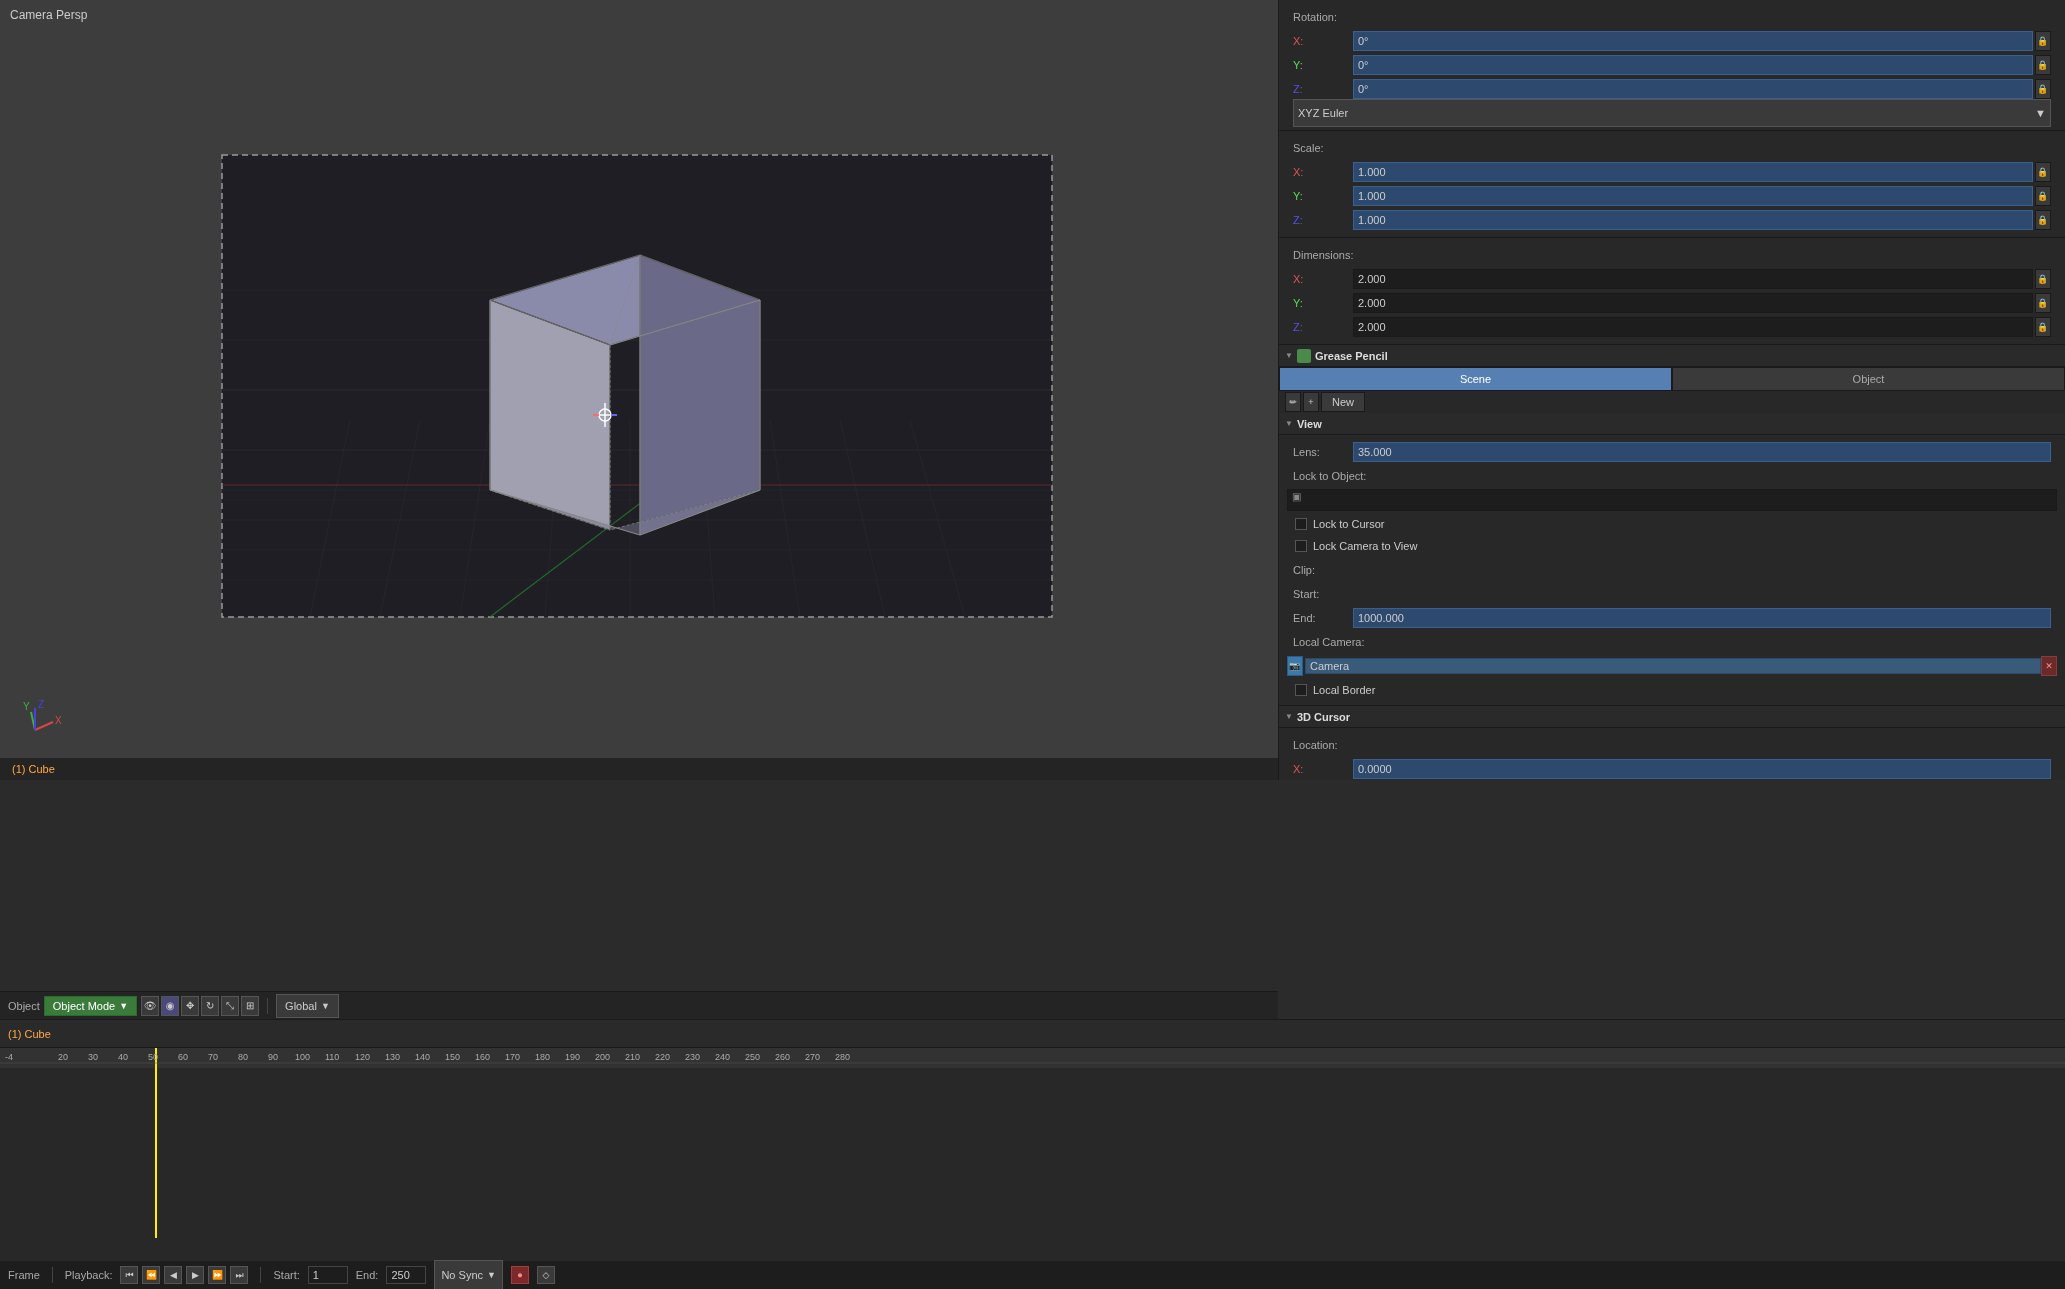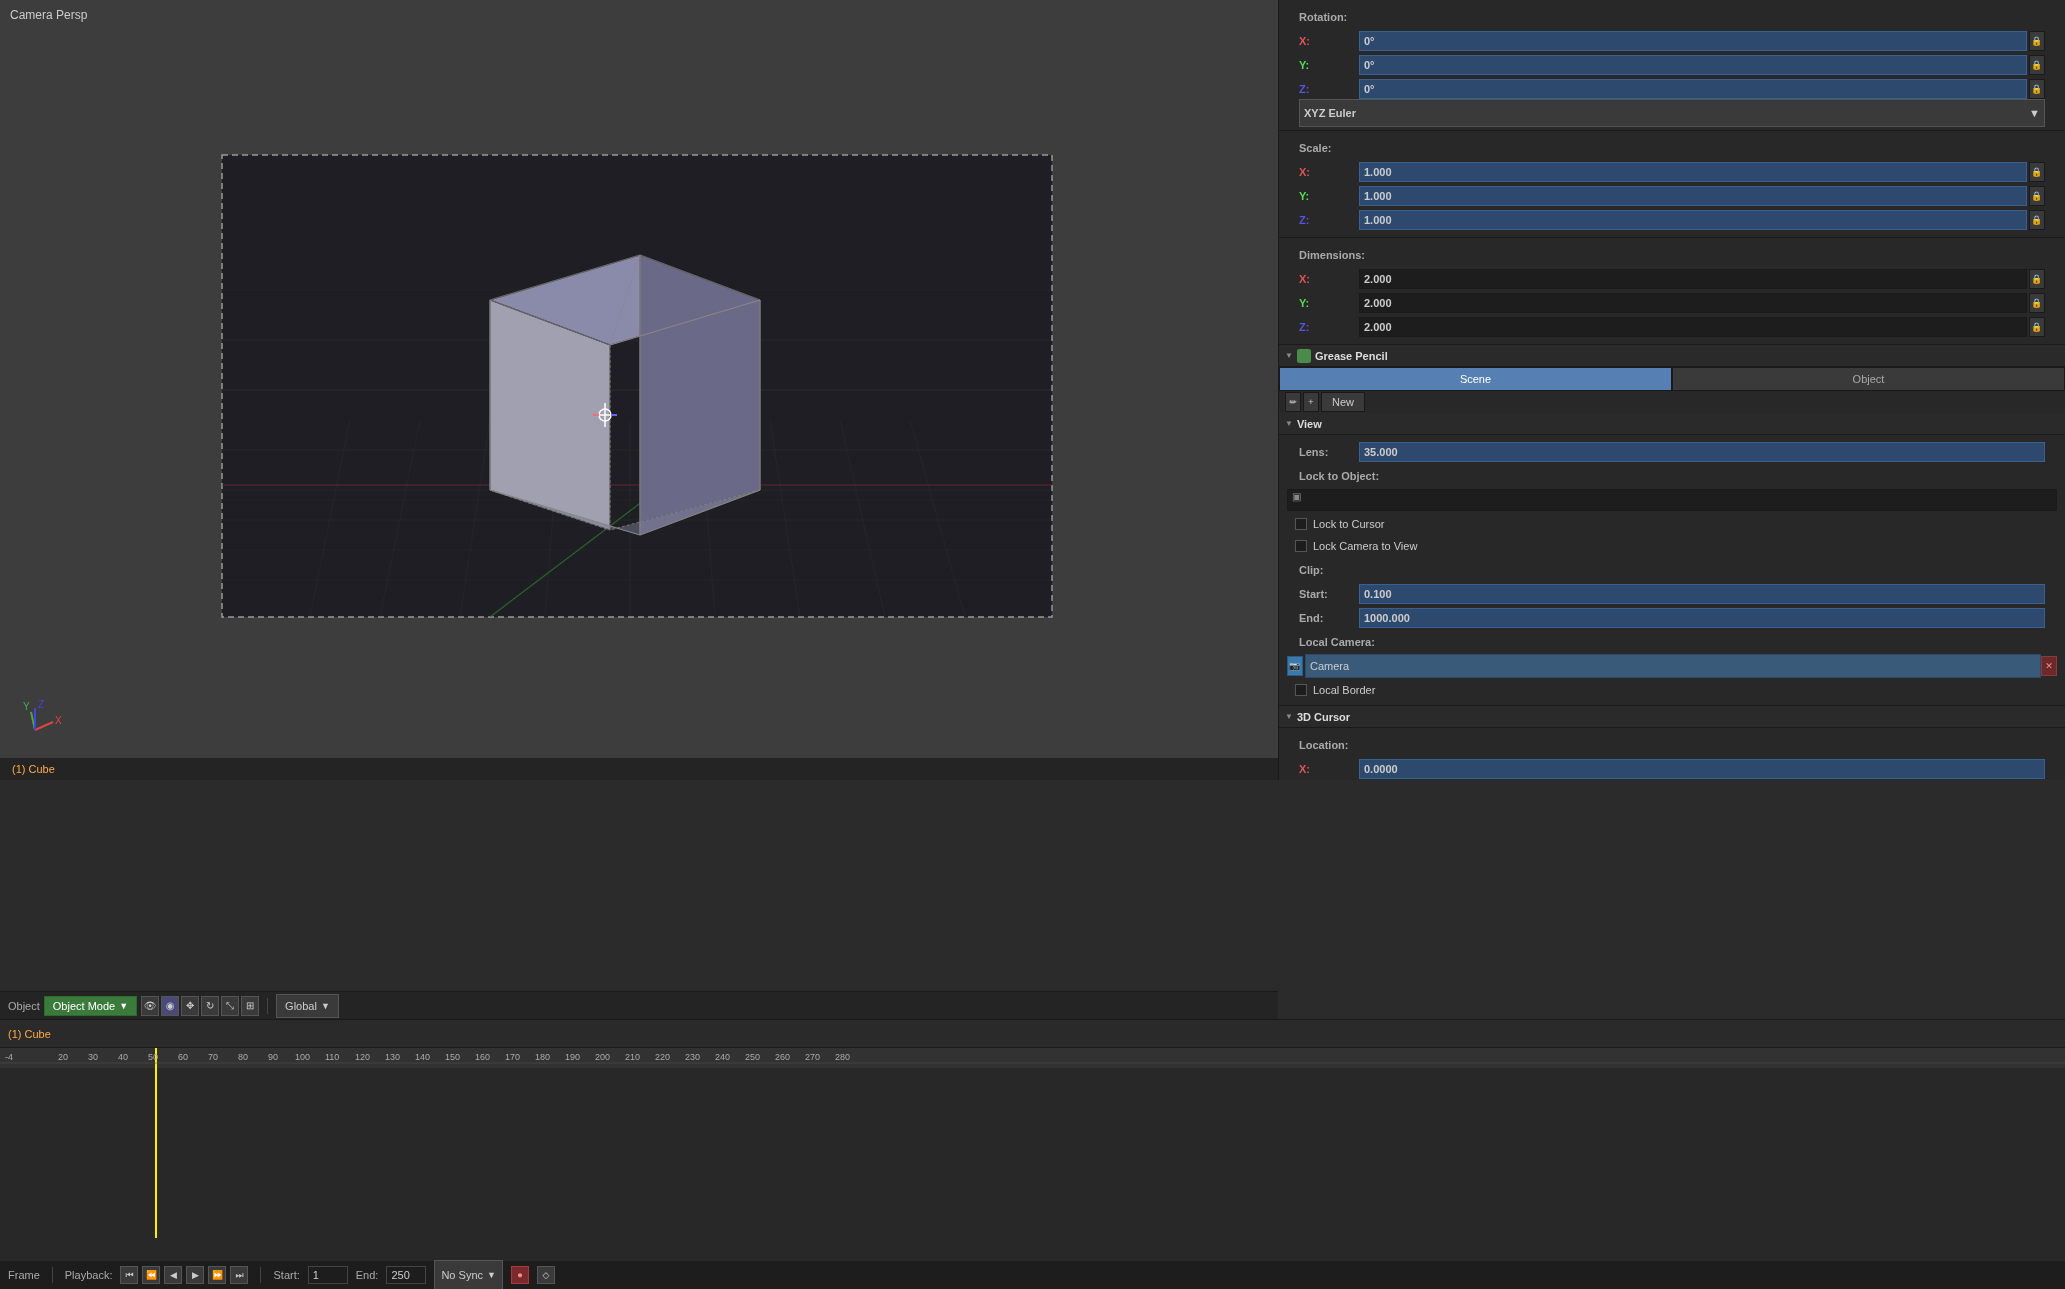--- a/index.html
+++ b/index.html
@@ -57,22 +57,21 @@
 
     .panel-section {
       padding: 4px 8px;
       border-bottom: 1px solid #1a1a1a;
     }
 
     .panel-row {
       display: flex;
       align-items: center;
       height: 22px;
-      margin: 2px 12px;
-      font-weight: bold;
+      margin: 2px 6px;
     }
 
     .panel-label {
       color: #aaaaaa;
       font-size: 11px;
       min-width: 60px;
     }
 
     .panel-field {
       background: #1d1d1d;
@@ -558,36 +557,33 @@
     </div>
     <div class="checkbox-row">
       <div class="checkbox"></div>
       <span>Lock Camera to View</span>
     </div>
     <div class="panel-row">
       <span class="panel-label">Clip:</span>
     </div>
     <div class="panel-row">
       <span class="panel-label">Start:</span>
-      <div class="panel-field-blue">
-        <span>0.100</span>
-      </div>
     </div>
     <div class="panel-row">
       <span class="panel-label">End:</span>
       <div class="panel-field-blue">
         <span>1000.000</span>
       </div>
     </div>
     <div class="panel-row">
       <span class="panel-label">Local Camera:</span>
     </div>
     <div style="display:flex;align-items:center;height:22px;margin:2px 0;">
       <div class="camera-icon-btn">📷</div>
-      <div style="flex:1;background:#3a5a7a;border:1px solid #2a4a6a;height:24px;padding:0 4px;display:flex;align-items:center;">
+      <div style="flex:1;background:#3a5a7a;border:1px solid #2a4a6a;height:16px;padding:0 4px;display:flex;align-items:center;">
         <span>Camera</span>
       </div>
       <div class="x-close-btn">✕</div>
     </div>
     <div class="checkbox-row">
       <div class="checkbox"></div>
       <span>Local Border</span>
     </div>
   </div>
 

